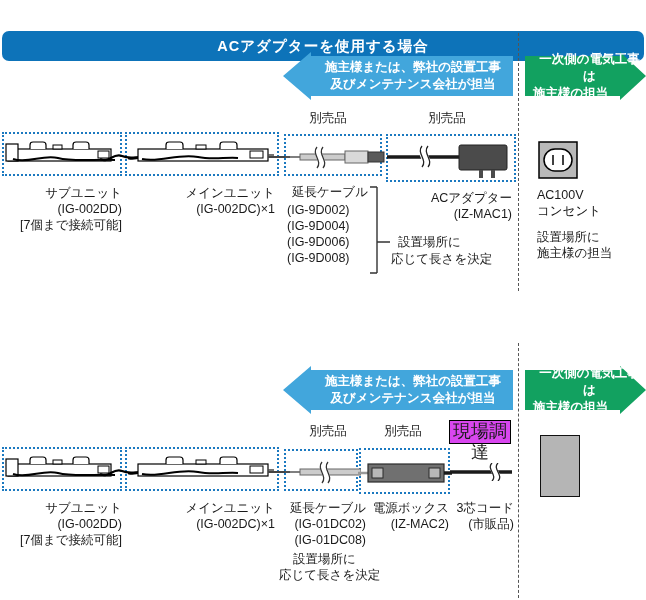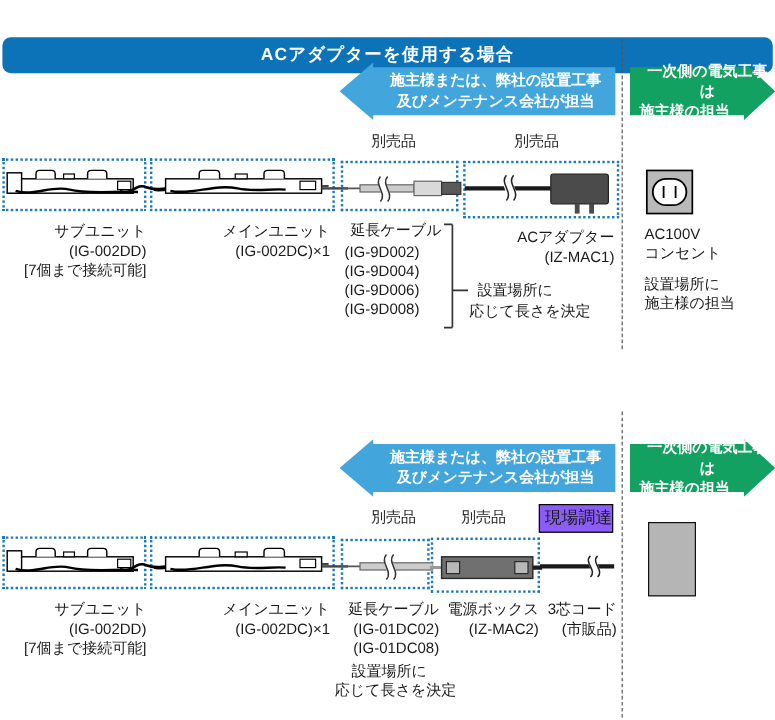--- a/index.html
+++ b/index.html
@@ -18,22 +18,22 @@
   .arrow-wrap{width:230px;height:48px;}
   .arrow-wrap-g{width:121px;height:48px;}
   .arrow-txt{
     position:absolute;inset:0;display:flex;flex-direction:column;justify-content:center;
     color:#fff;font-weight:bold;font-size:12.5px;line-height:17px;
   }
   .arrow-txt.blue{padding-left:30px;align-items:center;text-align:center;}
   .arrow-txt.green{padding-left:8px;align-items:flex-start;text-align:center;}
   .badge{font-size:12.5px;text-align:center;width:62px;}
   .badge-box{
-    width:60px;height:22px;border:1.3px solid #000;font-size:14px;
-    text-align:right;line-height:21px;background:#8b5cf6;
+    width:60px;height:22px;border:1.3px solid #000;font-size:18px;
+    text-align:center;line-height:21px;background:#d946ef;
   }
   .dotbox{border:2px dotted #1b79c0;background:transparent;}
   .lbl{font-size:12.5px;line-height:16px;text-align:right;}
   .lbl-l{font-size:12.5px;line-height:16px;text-align:left;}
   .thinline{height:2px;background:#444;}
   svg{display:block;}
 </style>
 </head>
 <body>
 

